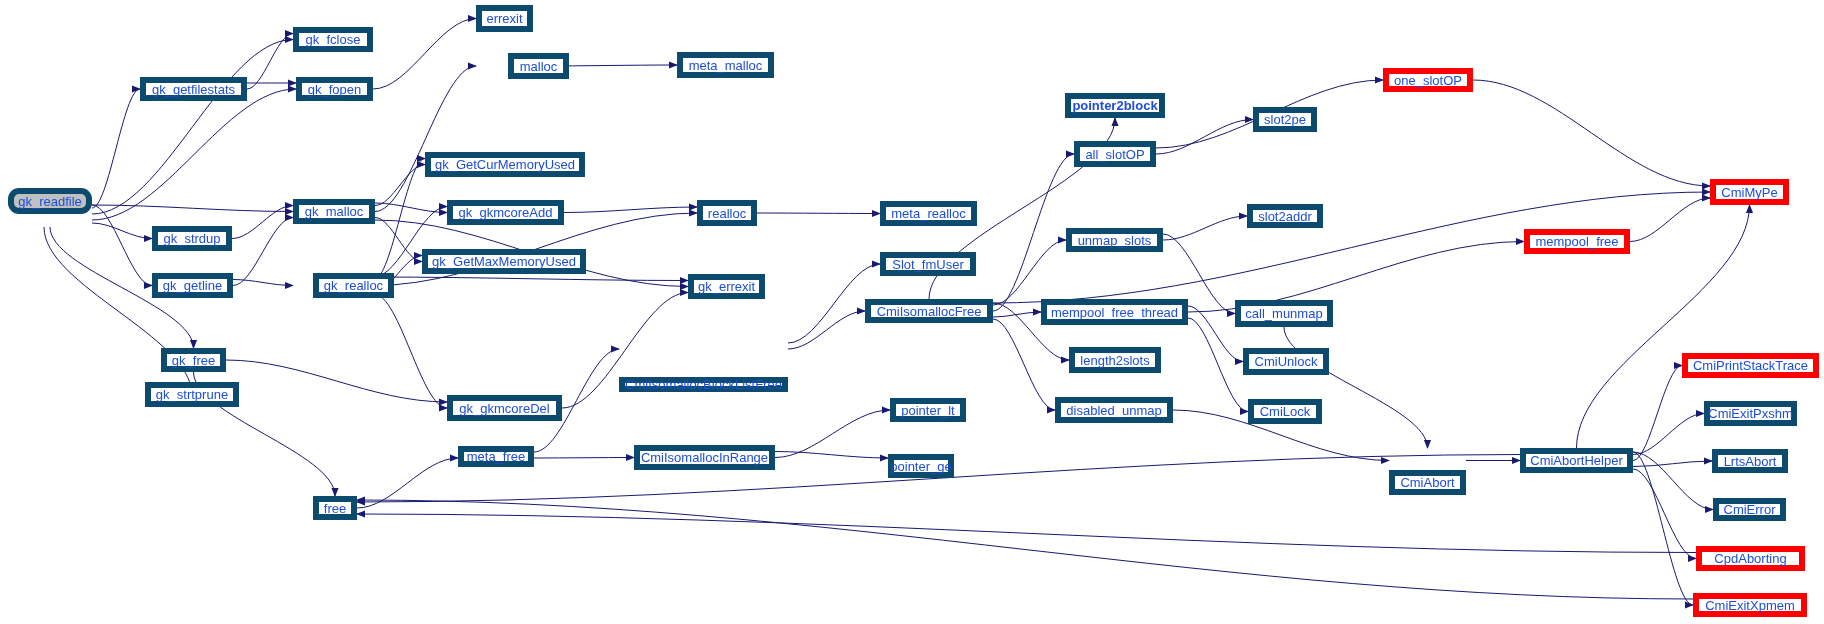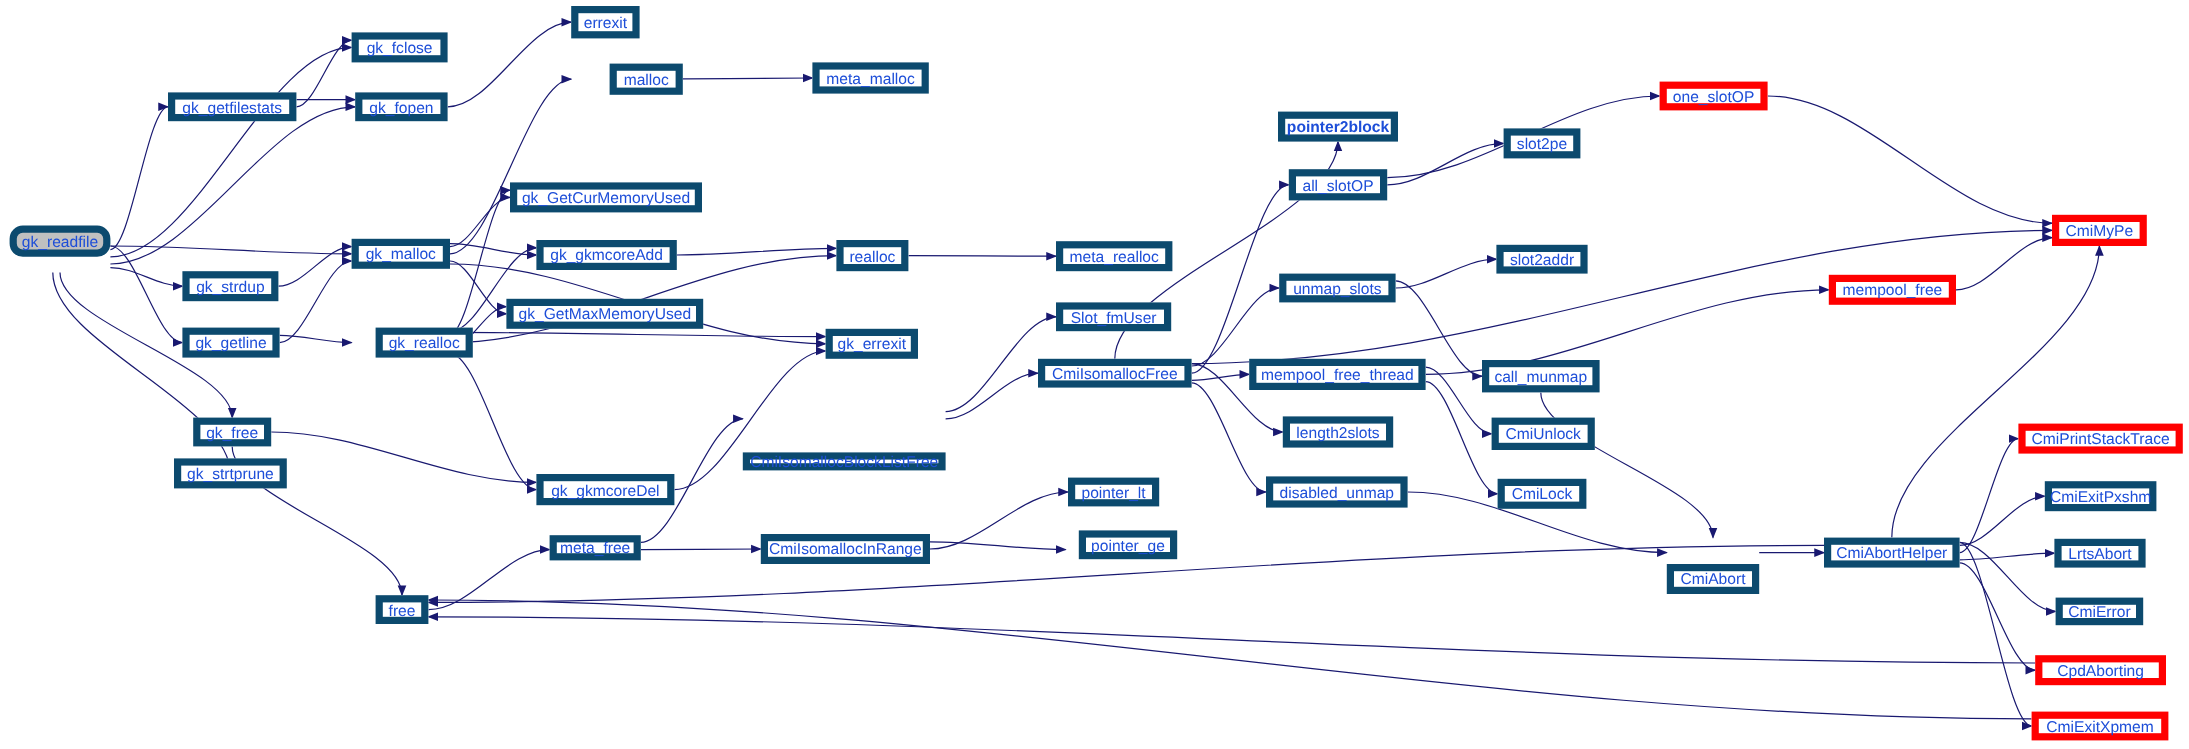--- a/index.html
+++ b/index.html
@@ -123,21 +123,21 @@
     <div class="node" style="left: 422px; top: 249px; width: 164px; height: 25px;">gk_GetMaxMemoryUsed</div>
     <div class="node" style="left: 688px; top: 274px; width: 77px; height: 25px;">gk_errexit</div>
     <div class="node" style="left: 161px; top: 348px; width: 65px; height: 24px;">gk_free</div>
     <div class="node" style="left: 145px; top: 382px; width: 94px; height: 25px;">gk_strtprune</div>
     <div class="node" style="left: 447px; top: 395px; width: 115px; height: 26px;">gk_gkmcoreDel</div>
     <div class="node" style="left: 458px; top: 446px; width: 76px; height: 21px;">meta_free</div>
     <div class="node" style="left: 313px; top: 496px; width: 44px; height: 24px;">free</div>
     <div class="node" style="left: 619px; top: 337px; width: 169px; height: 15px; margin-top: 40px;">CmiIsomallocBlockListFree</div>
     <div class="node" style="left: 634px; top: 445px; width: 141px; height: 25px;">CmiIsomallocInRange</div>
     <div class="node" style="left: 890px; top: 398px; width: 76px; height: 24px;">pointer_lt</div>
-    <div class="node" style="left: 888px; top: 442px; width: 82px; height: 24px; margin-left: 11px;">pointer_ge</div>
+    <div class="node" style="left: 888px; top: 454px; width: 66px; height: 24px;">pointer_ge</div>
     <div class="node" style="left: 880px; top: 252px; width: 96px; height: 24px;">Slot_fmUser</div>
     <div class="node" style="left: 865px; top: 299px; width: 128px; height: 24px;">CmiIsomallocFree</div>
     <div class="node" style="left: 1065px; top: 93px; width: 100px; height: 25px; font-weight: bold;">pointer2block</div>
     <div class="node" style="left: 1074px; top: 141px; width: 82px; height: 26px;">all_slotOP</div>
     <div class="node" style="left: 1253px; top: 107px; width: 64px; height: 25px;">slot2pe</div>
     <div class="node red" style="left: 1383px; top: 68px; width: 90px; height: 24px;">one_slotOP</div>
     <div class="node red" style="left: 1710px; top: 179px; width: 79px; height: 26px;">CmiMyPe</div>
     <div class="node" style="left: 1066px; top: 228px; width: 97px; height: 24px;">unmap_slots</div>
     <div class="node" style="left: 1247px; top: 204px; width: 76px; height: 24px;">slot2addr</div>
     <div class="node red" style="left: 1524px; top: 229px; width: 106px; height: 25px;">mempool_free</div>

